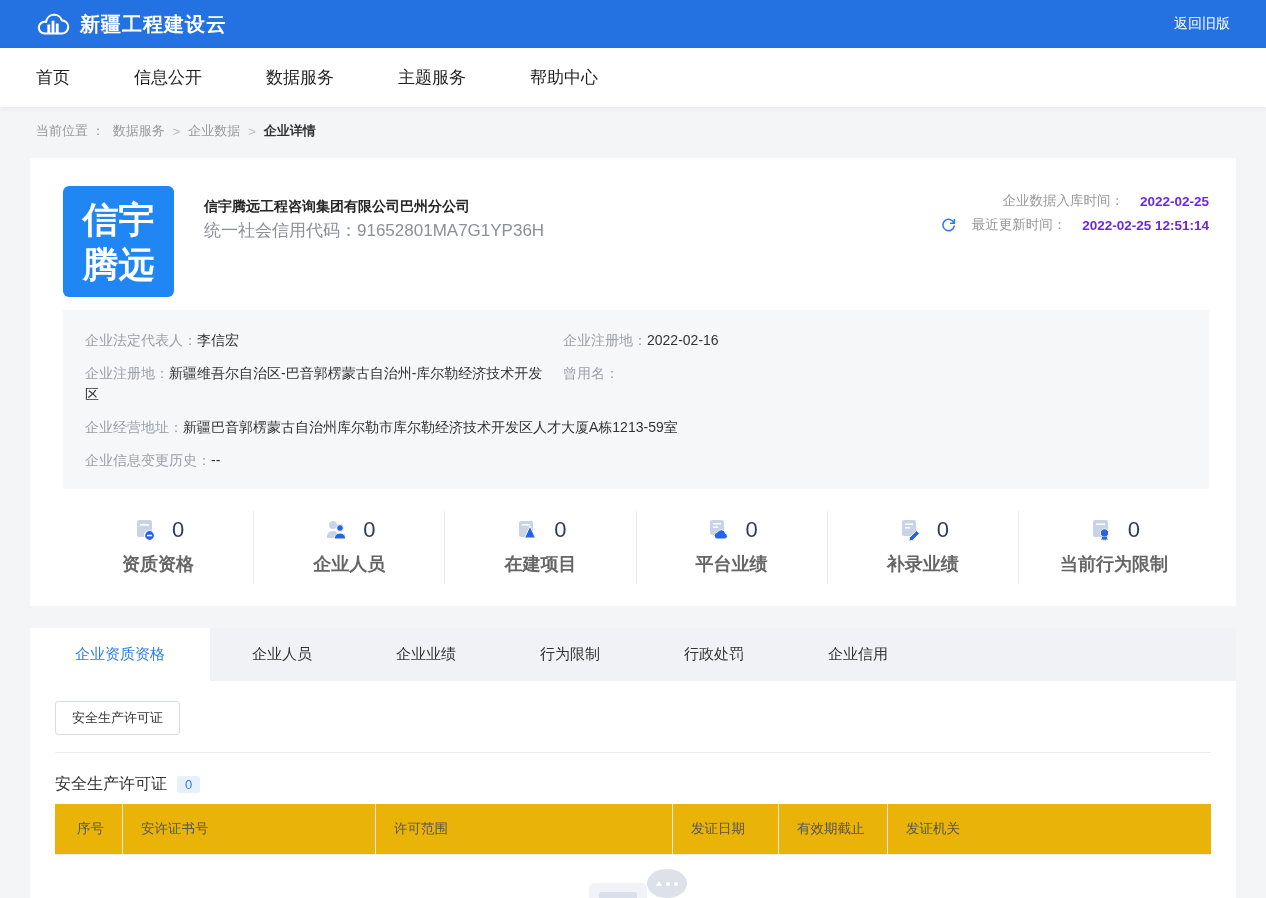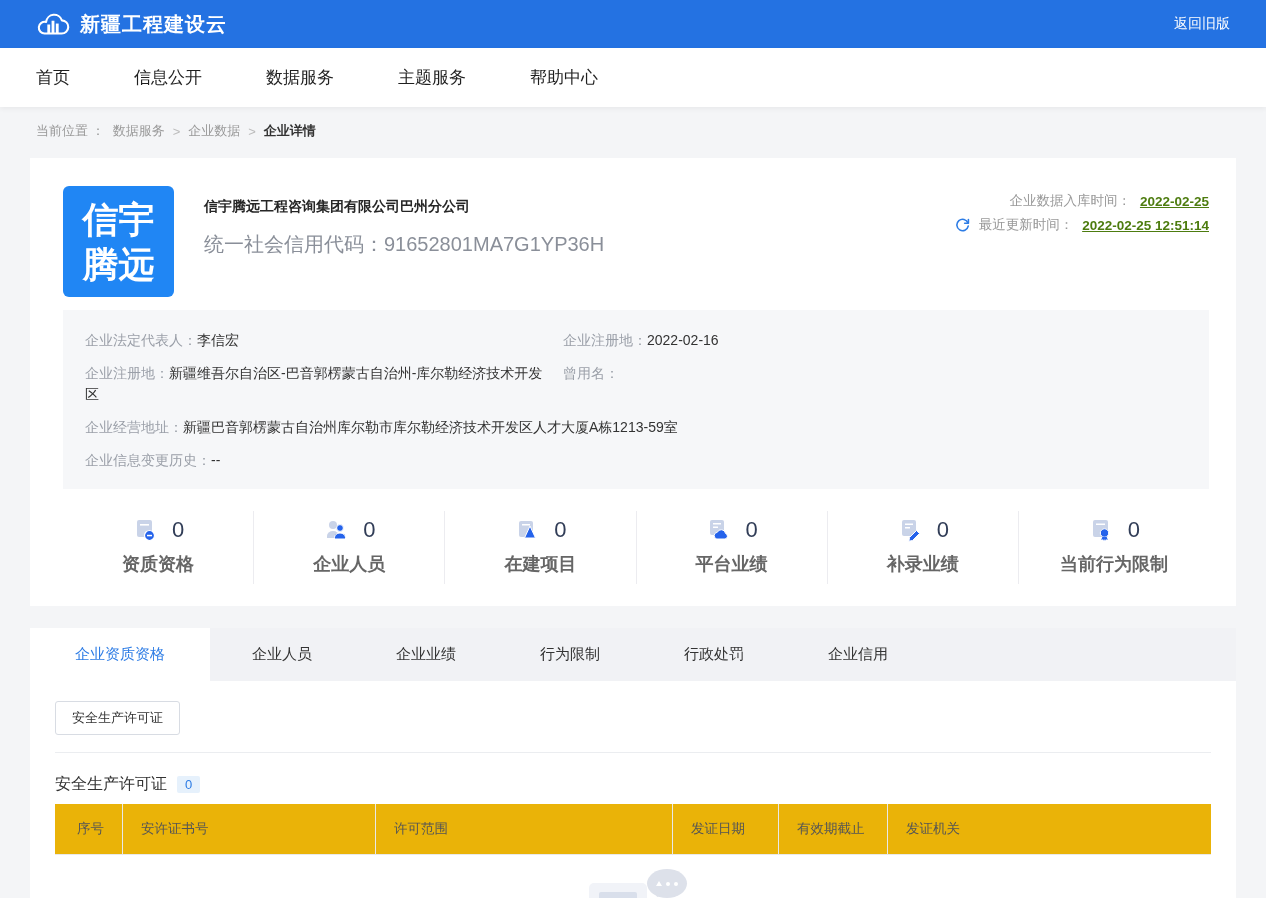--- a/index.html
+++ b/index.html
@@ -31,25 +31,25 @@
   .breadcrumb .sep{color:#bbb;}
 
   
   .company-card{margin:18px 30px 0;background:#fff;padding:28px 27px 18px 33px;}
   .company-top{display:flex;}
   .company-logo{width:111px;height:111px;background:var(--logo-blue);border-radius:6px;color:#fff;
                 display:flex;flex-direction:column;align-items:center;justify-content:center;
                 font-size:36px;font-weight:600;line-height:1.25;flex:0 0 111px;}
   .company-head{flex:1;margin-left:30px;min-width:0;}
   .company-name{font-size:14px;font-weight:700;color:#262626;margin-top:12px;}
-  .company-code{font-size:20px;color:#8a8f99;margin-top:15px;}
+  .company-code{font-size:17px;color:#8a8f99;margin-top:3px;}
   .company-times{text-align:right;font-size:13.5px;white-space:nowrap;}
-  .time-row{margin-top:6px;display:flex;justify-content:flex-end;align-items:center;gap:9px;}
+  .time-row{margin-top:6px;display:flex;justify-content:flex-end;align-items:center;gap:16px;}
   .time-row .lbl{color:#999;}
-  .time-row .val{color:#4d7c0f;font-weight:600;text-decoration:underline;}
+  .time-row .val{color:#6d28d9;font-weight:600;}
   .refresh-icon{width:15px;height:15px;display:inline-block;cursor:pointer;}
 
   
   .info-box{margin-top:13px;background:#f6f7f9;padding:20px 22px 16px;font-size:14px;}
   .info-grid{display:grid;grid-template-columns:478px 1fr;column-gap:0;}
   .info-item{line-height:21px;margin-bottom:12px;padding-right:20px;}
   .info-item.full{grid-column:1 / span 2;}
   .info-item .lbl{color:#9a9fa8;}
   .info-item .val{color:#333;}
 

